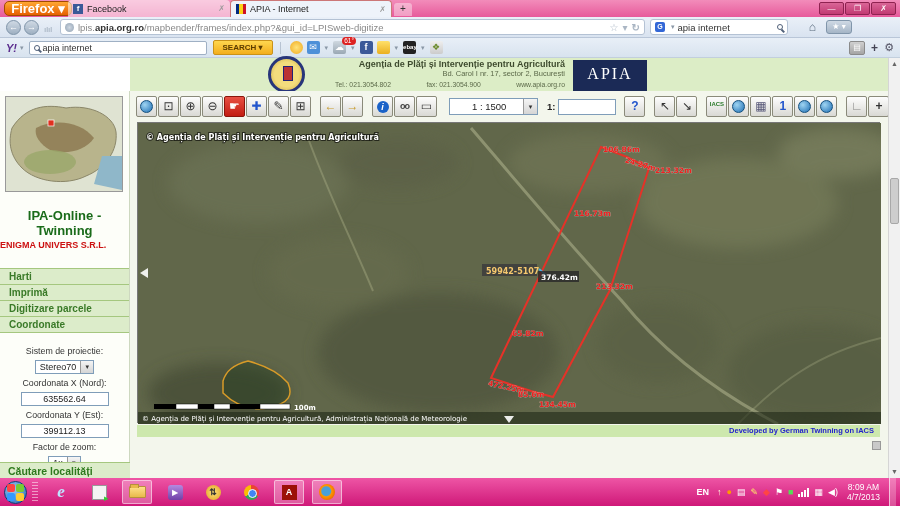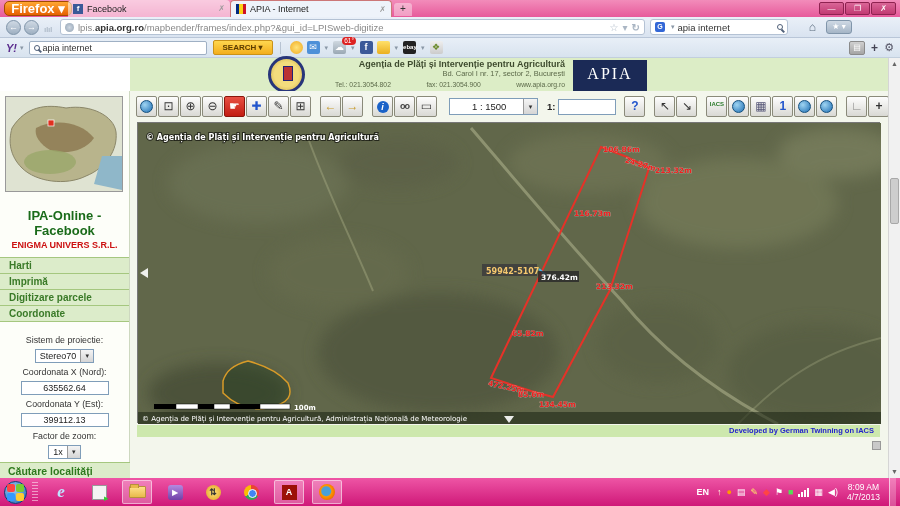--- a/index.html
+++ b/index.html
@@ -96,22 +96,22 @@
   #hrow { display:flex; justify-content:space-between; font-size:6.8px; color:#5c6a4a; margin-top:3px; }
   #apialogo { position:absolute; left:443px; top:2px; width:74px; height:40px; background:#1b2a56;
     color:#fff; font-family:"Liberation Serif",serif; font-size:16px; letter-spacing:2px;
     text-align:center; line-height:28px; }
 
   
   #sidebar { position:absolute; left:0; top:91px; width:130px; height:387px; background:#fdfef9;
     border-right:1px solid #cdd8c0; }
   #rothumb { margin:5px; width:118px; height:96px; border:1px solid #999; background:#dfe3d2; }
   #apptitle { text-align:center; font-size:13px; font-weight:bold; color:#1a6b1a; margin-top:7px; }
-  #company { text-align:center; font-size:9px; font-weight:bold; color:#cc1111; margin-top:2px; }
-  #menu { margin-top:7px; border-top:1px solid #a5c77f; }
+  #company { text-align:left; font-size:9px; font-weight:bold; color:#cc1111; margin-top:2px; }
+  #menu { margin-top:18px; border-top:1px solid #a5c77f; }
   .mitem { height:16px; background:#dcecca; border-bottom:1px solid #a5c77f; font-size:10px;
     font-weight:bold; color:#3a7a28; padding:2px 0 0 9px; }
   #coordform { margin:5px 4px; padding:4px 2px; text-align:center; }
   .flabel { font-size:8.8px; color:#333; margin-top:4px; }
   .fselect { display:inline-flex; margin-top:2px; border:1px solid #7f9db9; background:#fff; height:14px; align-items:center; }
   .fselect .val { font-size:9px; color:#222; padding:0 4px; }
   .fselect .arr { width:13px; height:12px; background:linear-gradient(#f4f4f4,#d5d5d5); border-left:1px solid #999;
     font-size:7px; color:#333; line-height:12px; }
   .finput { width:88px; height:14px; border:1px solid #7f9db9; font-size:9px; text-align:center;
     font-family:"Liberation Sans",sans-serif; margin-top:2px; background:#fff; color:#222; }
@@ -288,21 +288,21 @@
   </div>
 
   <div id="sidebar">
     <svg id="rothumb" viewBox="0 0 116 92">
       <path d="M6,30 C20,8 40,6 60,10 C85,6 108,18 110,34 C112,52 100,70 80,78 C60,88 30,84 16,70 C4,58 2,44 6,30 Z" fill="#b8b48c" stroke="#8a8668" stroke-width="1"></path>
       <path d="M30,30 C50,20 75,24 88,40 C80,52 60,58 44,52 C34,46 28,38 30,30 Z" fill="#8d7a52" opacity=".85"></path>
       <ellipse cx="44" cy="64" rx="26" ry="12" fill="#9aa86a" opacity=".8"></ellipse>
       <polygon points="96,58 116,58 116,92 88,86" fill="#8fb7c9"></polygon>
       <rect x="42" y="22" width="6" height="6" fill="#e03020" stroke="#fff" stroke-width=".7"></rect>
     </svg>
-    <div id="apptitle">IPA-Online - Facebook</div>
+    <div id="apptitle">IPA-Online - Twinning</div>
     <div id="company">ENIGMA UNIVERS S.R.L.</div>
     <div id="menu">
       <div class="mitem">Harti</div>
       <div class="mitem">Imprimă</div>
       <div class="mitem">Digitizare parcele</div>
       <div class="mitem">Coordonate</div>
     </div>
     <div id="coordform">
       <div class="flabel">Sistem de proiectie:</div>
       <div class="fselect">

